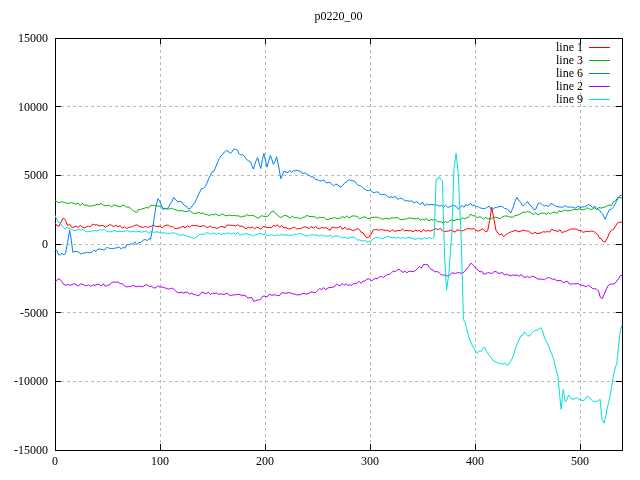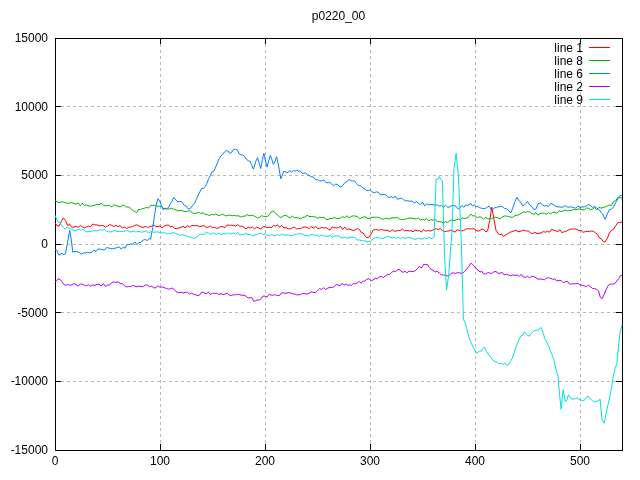--- a/index.html
+++ b/index.html
@@ -1,20 +1,20 @@
 <!DOCTYPE html>
 <html><head>
 <meta charset="utf-8">
 <style>
   html,body{margin:0;padding:0;background:#ffffff;}
   .screen{
     position:relative;
     width:640px;height:480px;
     background:#ffffff;
-    font-family:Liberation Sans, sans-serif;
+    font-family:Liberation Serif, serif;
     overflow:hidden;
   }
   .chart-title{
     position:absolute;
     left:55px;width:567px;top:9px;
     text-align:center;
     font-size:12px;color:#000;
     letter-spacing:0px;
   }
   svg{position:absolute;left:0;top:0;}
@@ -101,21 +101,21 @@
       <polyline points="55.0,281.8 56.6,280.8 58.1,278.9 60.0,279.3 61.8,281.7 63.7,284.4 65.5,285.2 67.6,284.5 69.7,285.2 71.8,284.9 73.9,283.6 76.0,284.5 78.1,286.2 80.2,283.9 82.3,284.2 84.4,285.2 86.5,285.9 88.6,284.7 90.7,286.3 92.8,285.0 94.9,285.3 97.0,284.5 99.1,284.1 101.2,286.2 103.3,283.6 105.4,286.4 107.5,285.2 109.6,285.0 111.7,282.6 113.8,281.9 115.9,282.4 118.0,281.8 120.1,283.6 122.2,283.7 124.3,285.5 126.4,286.9 128.5,286.6 130.6,286.6 132.7,285.6 134.8,286.0 136.9,286.8 139.0,285.9 141.1,286.6 143.2,286.6 145.3,284.9 147.4,285.0 149.5,286.6 151.6,286.2 153.7,287.9 155.8,287.7 157.9,285.8 160.0,287.3 162.1,286.8 164.2,287.7 166.3,288.3 168.4,289.2 170.5,288.6 172.6,288.0 174.7,290.2 176.8,291.9 178.9,292.9 181.0,292.1 183.1,293.1 185.2,292.3 187.3,292.2 189.4,294.1 191.5,293.1 193.6,294.4 195.7,294.8 197.8,295.6 199.9,294.8 202.0,292.0 204.1,292.8 206.2,293.9 208.3,292.1 210.4,294.5 212.5,293.3 214.6,293.4 216.7,293.1 218.8,294.5 220.9,293.7 223.0,294.5 225.1,294.1 227.2,293.2 229.3,295.2 231.4,295.4 233.5,294.8 235.6,294.8 237.7,294.3 239.8,294.6 241.9,295.4 244.0,295.1 246.1,296.2 248.0,298.0 249.9,297.8 251.8,297.5 253.7,301.3 255.6,300.7 257.4,300.1 259.3,300.0 261.2,298.7 263.1,296.0 265.0,296.2 267.1,296.9 269.2,294.3 271.3,295.2 273.4,295.0 275.5,294.8 277.6,295.6 279.7,295.4 281.8,292.6 283.9,292.9 286.0,293.4 288.1,292.7 290.2,292.8 292.3,293.7 294.4,294.0 296.5,294.8 298.6,294.8 300.7,294.7 302.8,293.4 304.9,293.8 307.0,294.1 309.1,293.2 311.2,291.9 313.3,292.3 315.4,292.7 317.5,290.7 319.6,288.7 321.7,289.4 323.8,287.7 325.9,289.6 328.0,287.9 330.1,287.5 332.2,287.3 334.3,286.7 336.4,284.3 338.5,285.2 340.3,285.7 342.2,283.4 344.0,285.3 345.9,283.8 347.7,285.3 349.6,284.9 351.5,285.3 353.4,283.5 355.3,283.8 357.2,282.9 359.1,281.3 361.0,283.3 362.9,281.2 364.8,281.1 366.9,279.2 368.9,278.7 371.1,280.9 373.1,279.8 375.3,278.3 377.4,278.9 379.4,276.7 381.6,276.7 383.6,277.5 385.8,275.6 387.7,274.6 389.6,274.4 391.5,272.5 393.4,271.2 395.4,271.6 397.3,270.0 399.2,269.2 401.1,271.3 403.0,272.4 404.9,271.1 406.8,272.8 408.9,271.4 410.9,271.3 413.1,271.5 415.1,270.9 417.3,268.7 419.4,266.4 421.4,268.1 423.6,264.2 425.6,264.6 427.5,264.5 429.3,267.7 431.2,269.4 433.0,270.1 435.1,272.0 437.2,271.4 439.3,273.0 441.4,274.9 443.5,275.0 445.6,275.2 447.7,276.0 449.8,274.9 451.7,273.1 453.6,272.9 455.5,273.5 457.4,272.7 459.3,272.8 461.0,273.2 462.8,273.0 464.5,271.5 466.6,269.3 468.7,266.6 470.8,263.2 472.6,264.5 474.5,266.7 476.3,269.0 478.1,270.1 480.0,272.0 481.8,271.3 483.7,274.1 485.5,273.9 487.6,272.7 489.7,272.9 491.8,273.5 493.9,271.8 496.0,271.5 498.1,273.3 500.2,273.2 502.3,272.4 504.4,275.1 506.5,274.2 508.6,275.1 510.7,275.8 512.8,274.9 514.9,275.5 517.0,274.9 519.1,276.5 521.2,274.3 523.3,277.0 525.4,277.3 527.5,276.3 529.6,277.8 531.7,276.2 533.8,276.6 535.9,277.7 538.0,279.2 540.1,278.9 542.2,279.3 544.3,279.8 546.4,278.3 548.5,277.6 550.6,278.4 552.7,279.3 554.8,278.9 556.9,281.1 559.0,280.4 561.1,280.5 563.2,282.6 565.3,281.8 567.4,281.3 569.5,284.1 571.6,284.0 573.7,283.8 575.8,283.8 577.9,283.3 580.0,284.8 582.1,285.2 584.2,285.9 586.3,286.6 588.4,285.2 590.5,286.6 592.6,288.5 594.7,288.7 596.8,289.3 598.5,291.0 600.3,297.2 602.0,298.9 604.1,294.4 606.3,289.3 608.4,285.2 610.5,284.2 612.5,284.1 614.6,283.8 616.8,281.0 618.9,278.3 620.4,275.5 622.0,275.6" fill="none" stroke="#b000f0" stroke-width="1" stroke-linejoin="round"></polyline>
       <polyline points="55.0,215.2 56.6,219.1 58.1,222.0 59.9,222.6 61.6,224.9 63.4,227.5 65.2,228.9 67.1,227.1 68.9,228.2 70.8,228.9 72.8,229.9 75.0,230.7 77.0,230.0 79.2,229.0 81.3,230.3 83.3,229.4 85.5,231.4 87.5,231.8 89.7,231.5 91.8,231.0 93.8,230.7 96.0,230.8 98.0,230.9 100.2,229.6 102.3,230.3 104.3,229.2 106.5,231.2 108.5,231.6 110.7,232.0 112.8,231.0 114.8,230.2 117.0,231.7 119.0,231.2 121.2,231.5 123.3,231.6 125.3,231.1 127.5,230.5 129.6,231.7 131.7,231.8 133.8,231.0 135.8,232.0 137.9,231.5 140.1,231.8 142.2,232.1 144.3,231.6 146.3,230.9 148.4,233.0 150.6,231.8 152.7,232.0 154.8,232.3 156.8,231.8 158.9,232.2 161.1,233.0 163.2,232.7 165.3,233.0 167.3,233.6 169.4,233.6 171.6,233.1 173.7,232.6 175.8,233.7 177.8,234.1 179.9,235.4 182.1,234.6 184.2,235.3 186.3,235.8 188.1,236.6 189.9,237.1 191.8,237.5 193.6,238.5 195.7,237.6 197.8,236.2 199.9,234.1 202.0,234.4 204.1,234.2 206.2,232.7 208.3,232.9 210.4,234.5 212.5,233.0 214.6,233.6 216.7,234.1 218.8,232.8 220.9,234.9 223.0,233.7 225.1,234.0 227.2,233.2 229.3,233.2 231.4,234.2 233.5,233.0 235.6,234.4 237.7,232.5 239.8,235.2 241.9,234.2 244.0,234.4 246.1,233.3 248.2,234.6 250.3,234.5 252.4,236.1 254.5,235.1 256.6,234.6 258.7,233.9 260.8,233.1 262.9,234.5 265.0,233.7 267.1,235.3 269.2,235.8 271.3,234.6 273.4,235.3 275.5,235.8 277.6,234.6 279.7,235.5 281.8,234.1 283.9,235.3 286.0,235.1 288.1,235.0 290.2,235.4 292.3,235.5 294.4,234.1 296.5,234.4 298.6,233.7 300.7,234.0 302.8,234.1 304.9,235.8 307.0,235.8 309.1,235.8 311.2,234.5 313.3,234.8 315.4,235.4 317.5,235.1 319.6,236.2 321.7,234.7 323.8,235.8 325.9,236.0 328.0,236.4 330.1,235.0 332.2,237.5 334.3,236.2 336.4,236.0 338.5,235.8 340.6,237.3 342.7,237.9 344.8,237.0 346.9,238.5 349.0,237.8 351.1,237.1 353.2,237.4 355.3,237.8 357.4,240.2 359.5,239.9 361.3,240.9 363.2,240.7 365.0,240.8 366.9,241.9 368.9,241.7 371.1,241.0 373.1,238.8 375.3,237.8 377.4,237.1 379.4,237.9 381.6,238.5 383.6,238.5 385.8,237.1 387.9,236.2 389.9,237.2 392.1,237.9 394.1,237.4 396.3,238.5 398.4,237.3 400.4,238.7 402.6,237.4 404.6,238.2 406.8,237.8 408.9,237.4 410.9,237.8 413.1,238.7 415.1,239.5 417.3,238.5 419.1,238.1 420.9,239.2 422.8,238.8 424.6,237.8 426.7,238.9 428.8,237.3 430.9,238.5 432.5,238.6 434.1,237.1 436.1,179.5 437.7,179.2 439.3,176.7 440.9,179.7 442.4,180.8 444.6,257.7 446.6,289.9 448.8,274.2 450.3,253.3 451.9,233.0 454.0,168.5 456.1,153.4 458.2,172.6 459.8,207.6 461.4,244.0 463.4,319.5 465.0,322.4 466.6,327.8 468.2,334.6 469.8,340.1 471.9,344.7 473.9,348.4 475.5,351.0 477.1,353.2 479.2,351.2 481.3,351.1 482.9,348.5 484.4,347.0 486.6,351.5 488.6,354.6 490.8,357.1 492.9,360.3 494.9,361.4 497.1,362.3 499.1,363.9 501.3,363.5 503.1,364.2 504.9,362.9 506.8,365.4 508.6,364.4 510.4,361.7 512.1,358.7 513.9,353.9 515.6,347.8 517.4,343.5 519.1,339.6 520.9,335.8 522.6,335.6 524.4,331.9 526.1,333.9 527.9,335.8 529.6,336.0 531.4,333.3 533.1,331.8 534.9,330.5 537.0,330.4 539.0,329.1 541.1,327.6 542.9,332.0 544.6,338.1 546.4,341.5 548.2,345.0 550.1,350.1 551.9,354.2 553.8,359.5 555.9,369.1 558.0,376.4 559.5,393.7 561.1,409.2 563.2,389.6 565.3,401.9 566.9,399.9 568.5,395.1 570.0,396.4 571.6,399.2 573.4,399.0 575.1,398.7 576.9,397.8 579.0,399.3 581.0,400.1 583.1,400.6 584.9,399.6 586.6,396.7 588.4,396.4 590.1,398.8 591.9,400.1 593.6,401.9 595.8,401.0 597.9,401.4 600.0,399.2 602.0,419.2 604.1,423.2 605.9,415.2 607.6,406.3 609.4,399.2 611.5,387.7 613.6,374.5 615.2,368.0 616.8,363.5 618.3,348.9 619.9,333.3 622.0,324.6" fill="none" stroke="#00e0e0" stroke-width="1" stroke-linejoin="round"></polyline>
     </svg>
 
   <div class="legend">
     <div class="legend-row">
       <span class="legend-label">line 1</span>
       <span class="legend-swatch" style="border-top-color: rgb(255, 0, 0);"></span>
     </div>
     <div class="legend-row">
-      <span class="legend-label">line 8</span>
+      <span class="legend-label">line 3</span>
       <span class="legend-swatch" style="border-top-color: rgb(0, 180, 0);"></span>
     </div>
     <div class="legend-row">
       <span class="legend-label">line 6</span>
       <span class="legend-swatch" style="border-top-color: rgb(0, 128, 255);"></span>
     </div>
     <div class="legend-row">
       <span class="legend-label">line 2</span>
       <span class="legend-swatch" style="border-top-color: rgb(176, 0, 240);"></span>
     </div>

